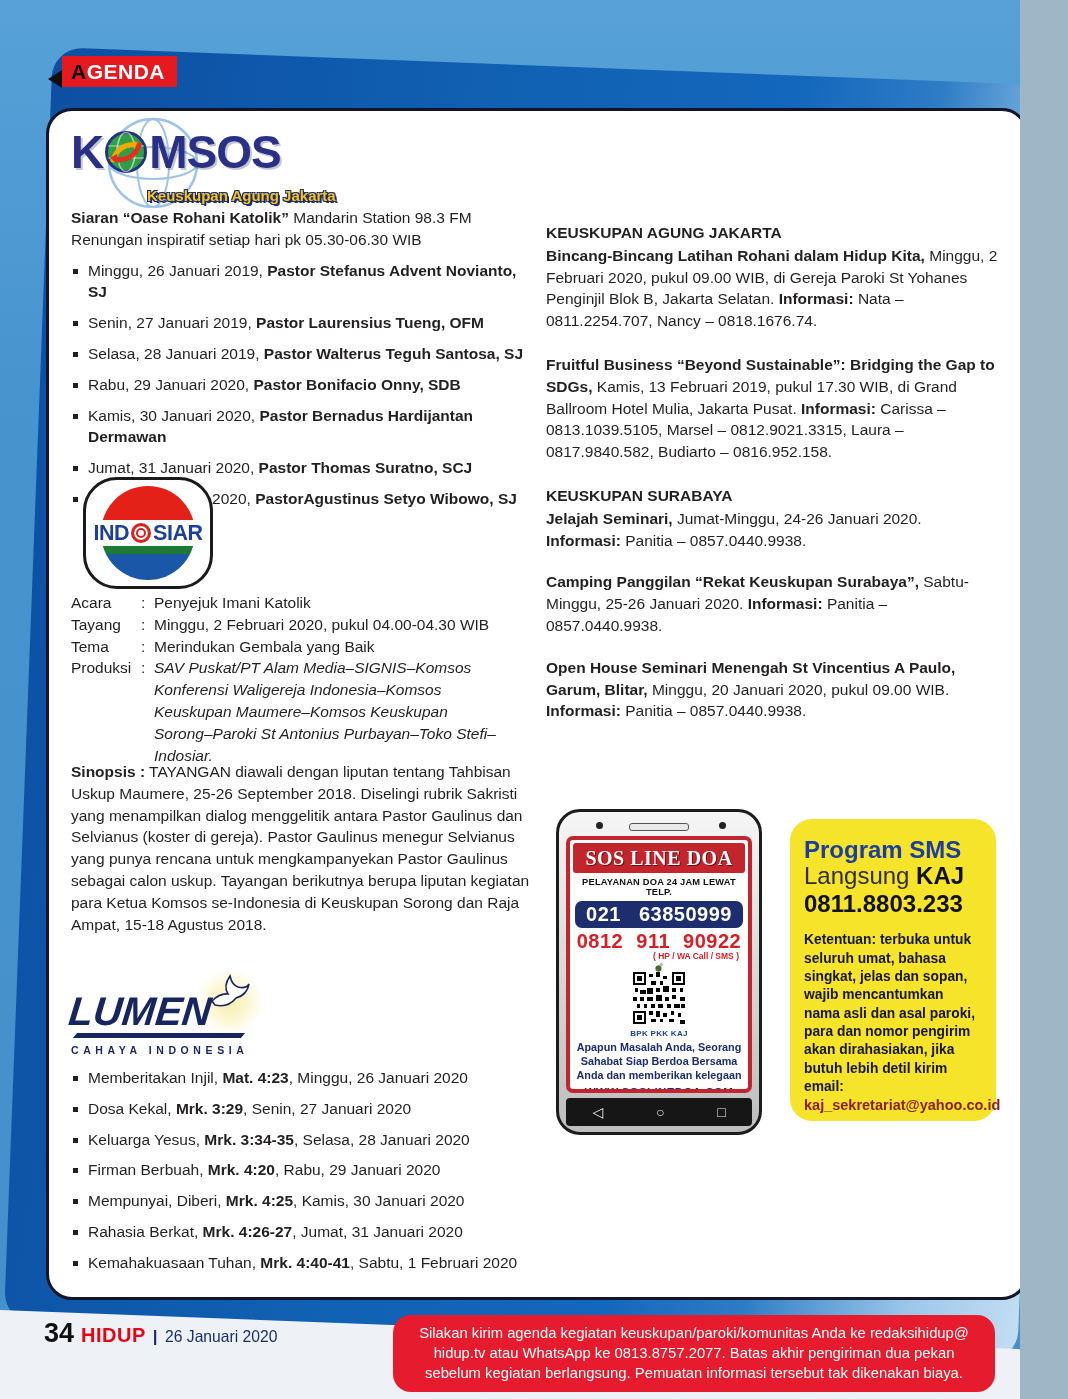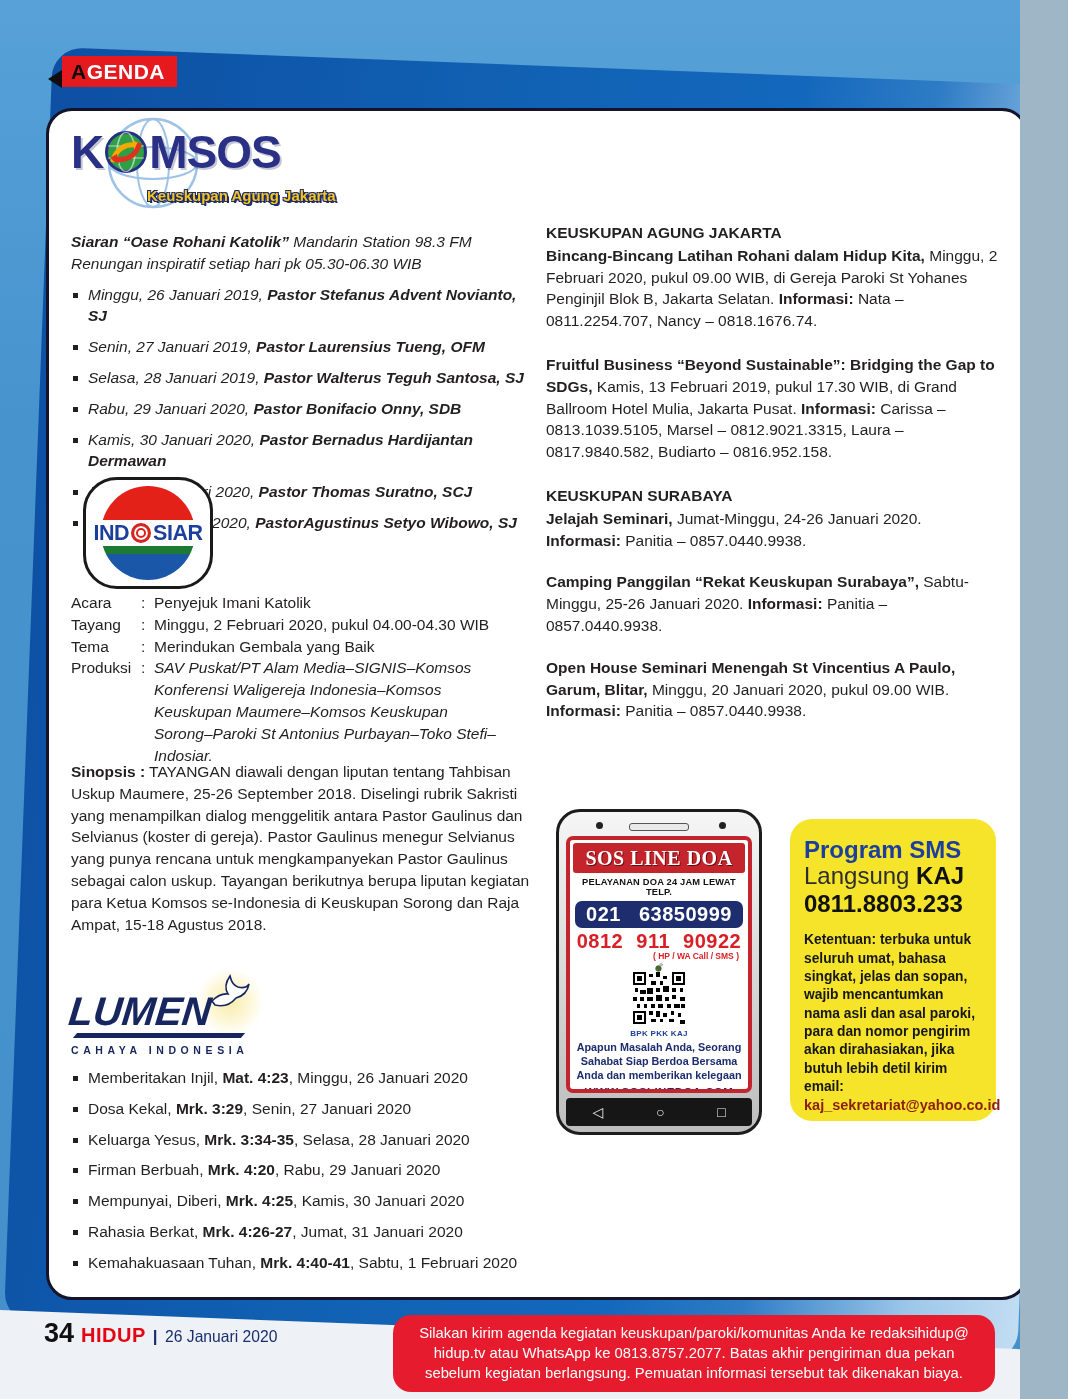--- a/index.html
+++ b/index.html
@@ -31,21 +31,21 @@
   
   .komsos{left:22px;top:18px;width:270px;height:88px;}
   .komsos .wire{position:absolute;left:34px;top:-14px;z-index:0;opacity:.75;}
   .komsos .word{position:relative;display:flex;align-items:center;z-index:1;
         font-weight:700;font-size:46px;letter-spacing:-1px;color:#293086;line-height:1;
         text-shadow:2px 2px 0 rgba(22,28,80,.25);}
   .globe-o{display:inline-block;width:44px;height:44px;margin:0 1px;}
   .komsos .tag{position:absolute;left:76px;top:58px;z-index:2;font-size:15px;font-weight:700;color:#f4c51d;white-space:nowrap;
         text-shadow:-1px -1px 0 #1c2a6e,1px -1px 0 #1c2a6e,-1px 1px 0 #1c2a6e,1px 1px 0 #1c2a6e,2px 2px 0 #1c2a6e;}
   
-  .block-intro{left:22px;top:120px;width:462px;font-style:italic;}
+  .block-intro{left:22px;top:96px;width:462px;}
   .block-intro p{margin:0;}
   .list1{margin-top:5px;}
   .indosiar{left:34px;top:366px;width:130px;height:112px;border:3px solid #1a1a1a;border-radius:34px;
         background:#fff;box-sizing:border-box;overflow:hidden;}
   .ind-circle{position:absolute;left:50%;top:50%;transform:translate(-50%,-50%);width:94px;height:94px;border-radius:50%;
         background:linear-gradient(180deg,#e32119 0 37%,#1d7a33 37% 46%,#ffffff 46% 63%,#1d7a33 63% 72%,#1a57a8 72% 100%);}
   .ind-band{position:absolute;left:0;right:0;top:50%;transform:translateY(-50%);height:26px;background:#fff;
         display:flex;align-items:center;justify-content:center;font-weight:700;font-size:21.5px;color:#1c3f9b;letter-spacing:-.5px;}
   .ind-ring{display:inline-block;width:14px;height:14px;border:3px solid #d8231f;border-radius:50%;
         box-shadow:inset 0 0 0 2px #fff,inset 0 0 0 4px #d8231f;margin:0 2px;}

